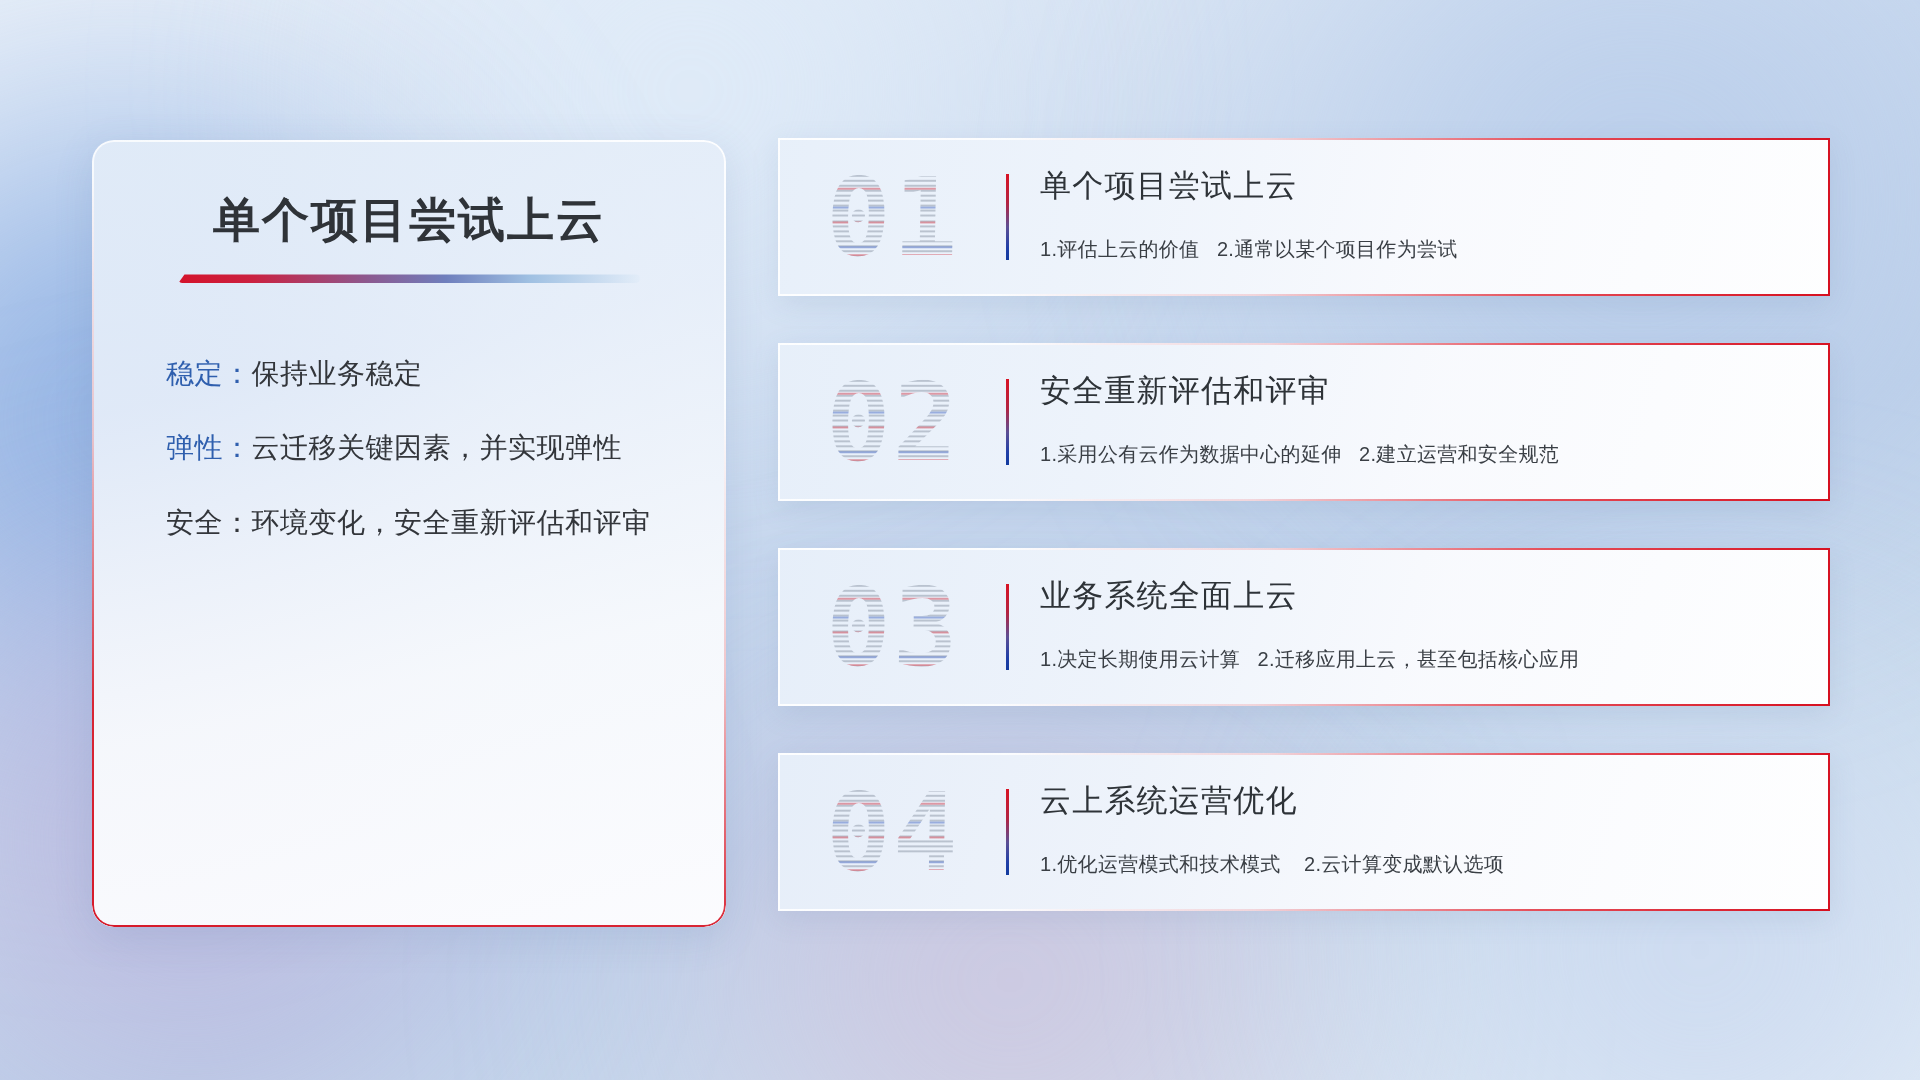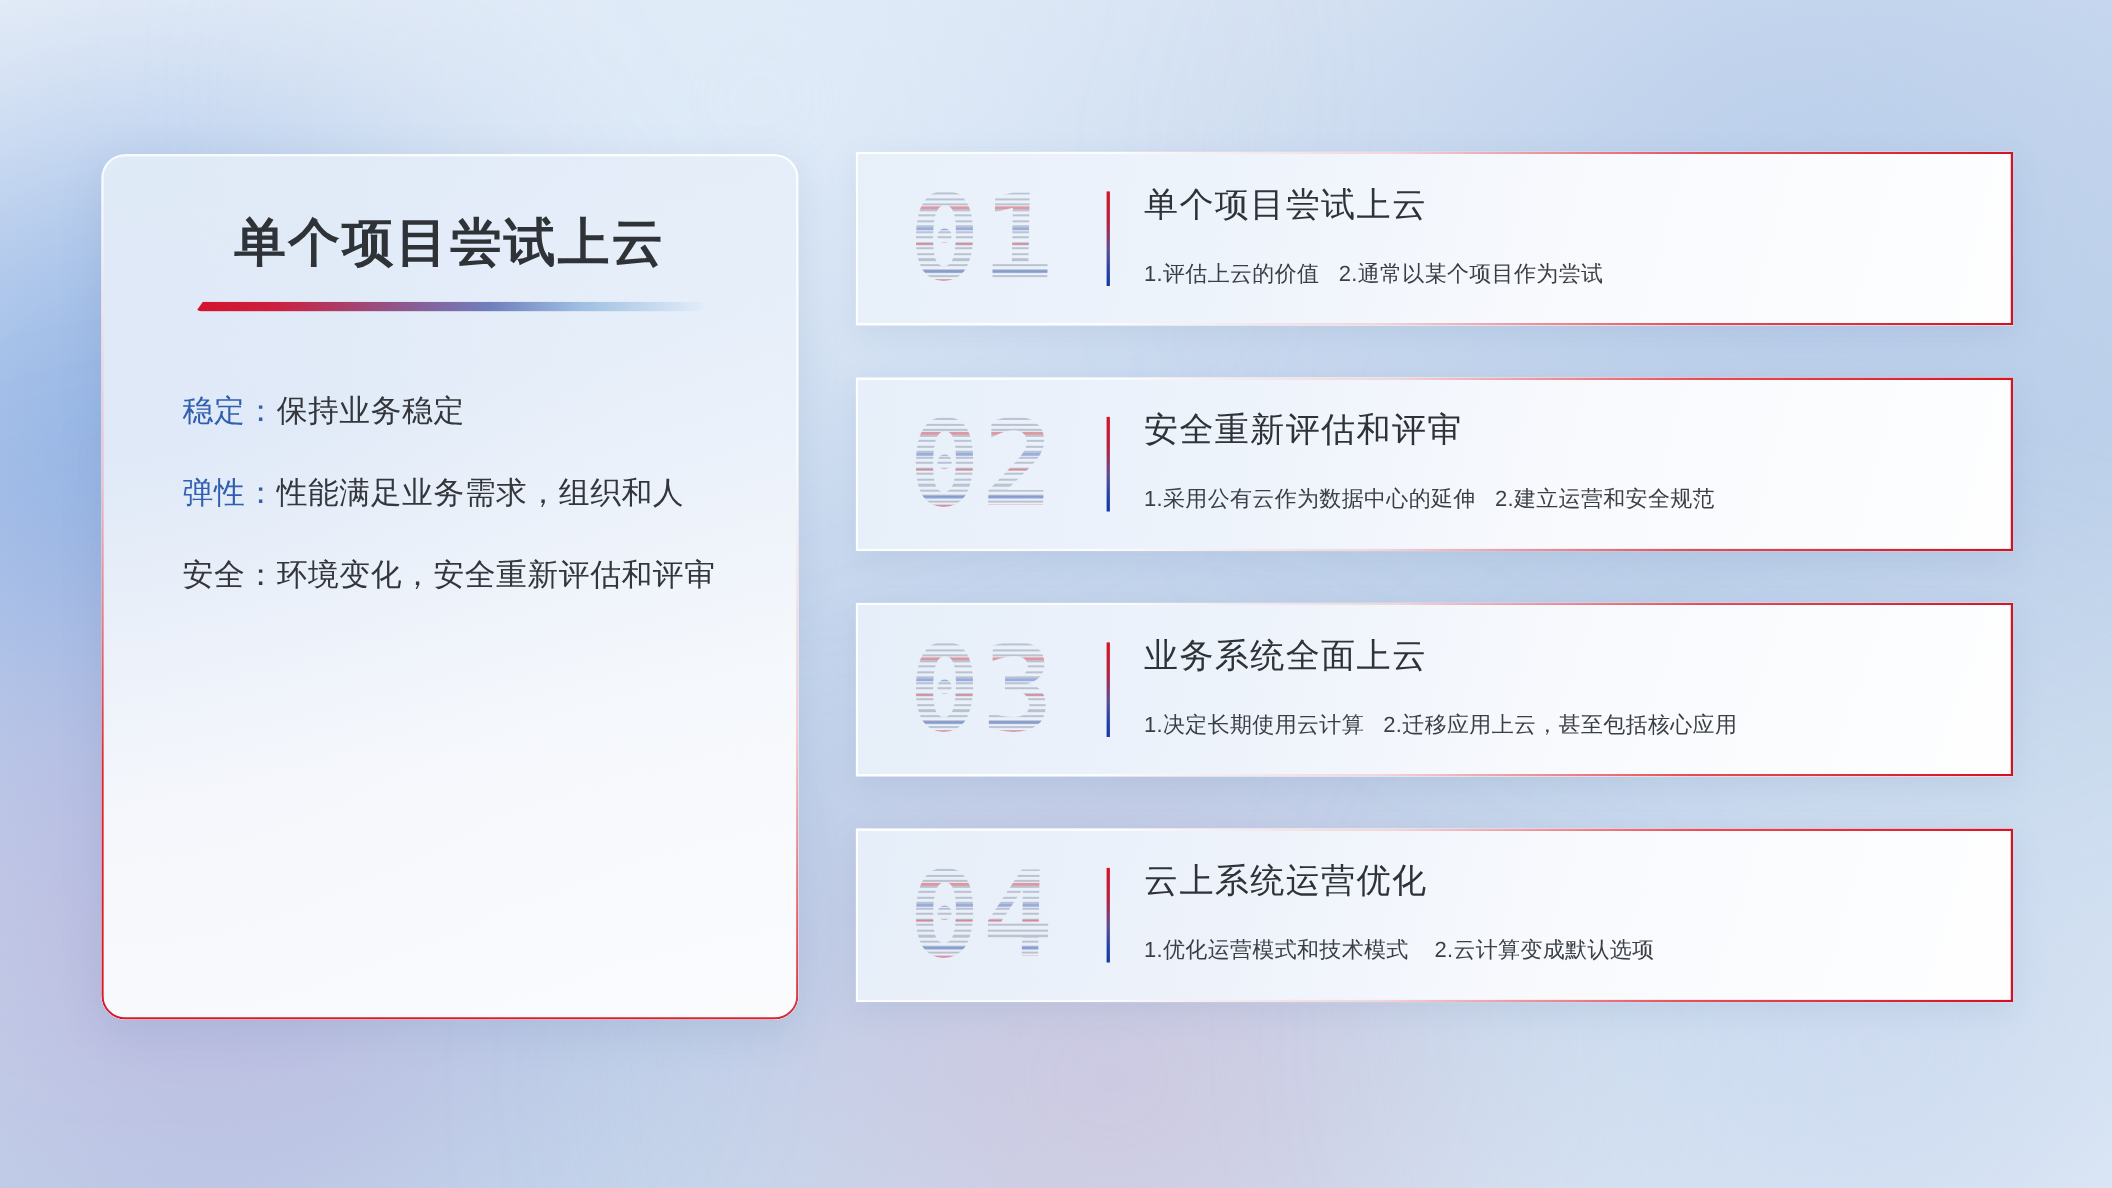--- a/index.html
+++ b/index.html
@@ -133,21 +133,21 @@
   <div class="bg-blob blob-d"></div>
   <div class="bg-blob blob-e"></div>
 
   <section class="left-panel">
     <div class="panel-inner">
       <h1 class="panel-title">单个项目尝试上云</h1>
       <div class="title-rule"></div>
 
       <ul class="factor-list">
         <li class="factor"><span class="k">稳定：</span><span>保持业务稳定</span></li>
-        <li class="factor"><span class="k">弹性：</span><span>性能满足业务需求，组织和人</span></li>
+        <li class="factor"><span class="k">弹性：</span><span>云迁移关键因素，并实现弹性</span></li>
         <li class="factor"><span class="k plain">安全：</span><span>环境变化，安全重新评估和评审</span></li>
       </ul>
     </div>
   </section>
 
   <section class="cards">
 
     <article class="card">
       <div class="card-num">
         <span class="num-glyph" data-ghost="01">01</span>

